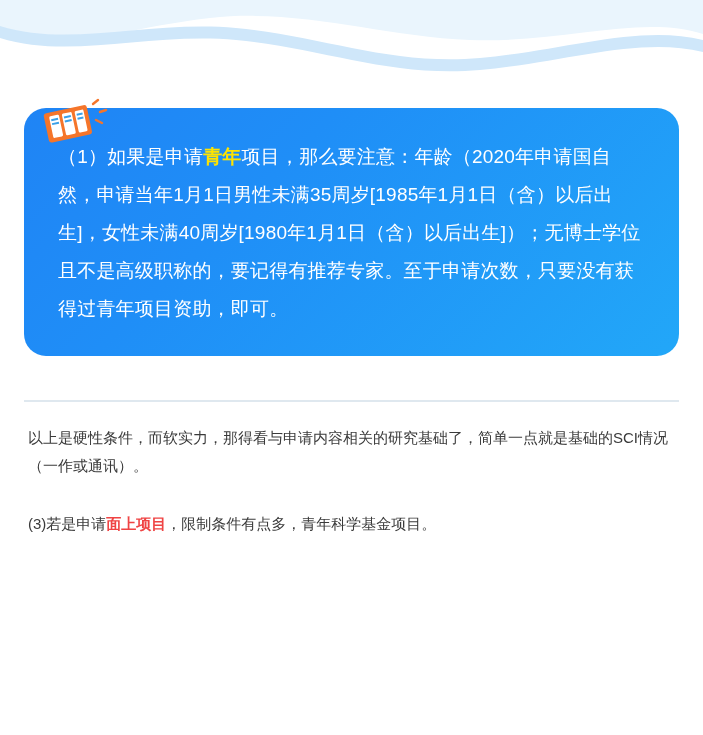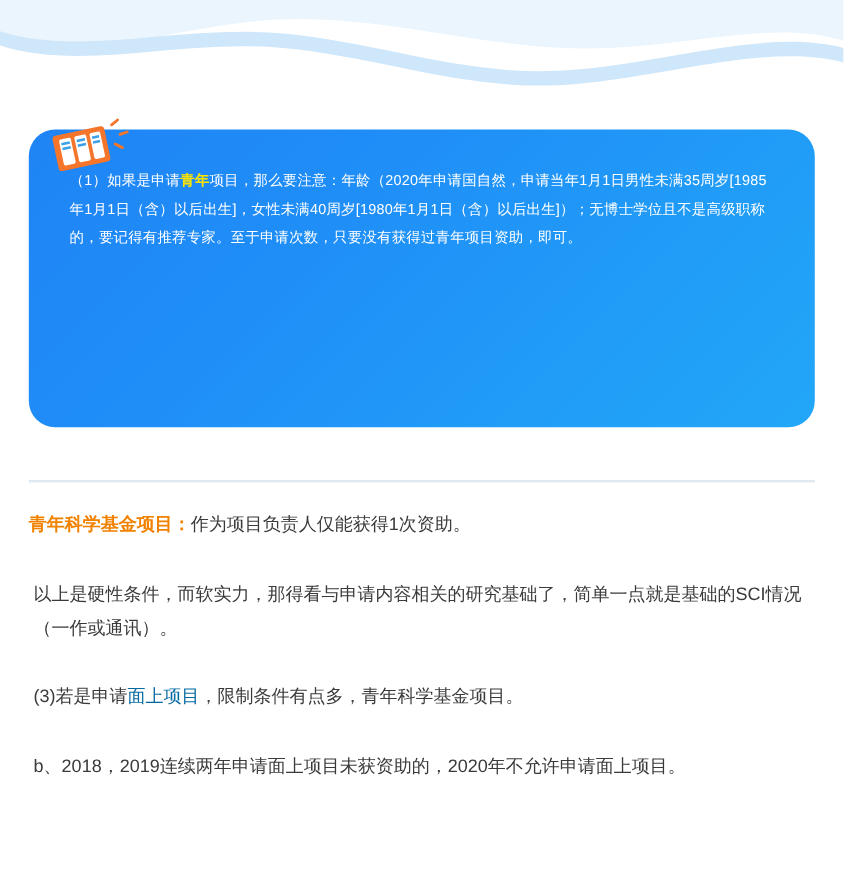--- a/index.html
+++ b/index.html
@@ -51,21 +51,21 @@
     height: 248px;
     border-radius: 22px;
     background: linear-gradient(135deg, #1f84f5 0%, #1f8ef7 35%, #22a7f8 100%);
     box-sizing: border-box;
   }
   .callout-text {
     position: absolute;
     left: 34px;
     top: 30px;
     right: 30px;
-    font-size: 12px;
+    font-size: 19px;
     line-height: 2.0;
     color: #ffffff;
     letter-spacing: 0.2px;
     font-weight: 500;
   }
   .hl-yellow {
     color: #ffe400;
     font-weight: 700;
   }
 
@@ -99,22 +99,22 @@
     font-size: 15px;
     line-height: 1.85;
     color: #3a3a3a;
     margin: 0 0 30px 0;
   }
   .lead-orange {
     color: #f08200;
     font-weight: 700;
   }
   .hl-red {
-    color: #0369a1;
-    font-weight: 400;
+    color: #ef4444;
+    font-weight: 700;
   }
   .p-indent {
     padding-left: 4px;
   }
 </style>
 </head>
 <body>
 
 <div class="page">
 
@@ -154,32 +154,26 @@
           <line x1="58" y1="22" x2="64" y2="25"></line>
         </g>
       </svg>
     </div>
   </div>
 
   <div class="divider"></div>
 
   <div class="body-block">
 
-    <p class="para">
-      <span class="lead-orange">青年科学基金项目：</span><span>作为项目负责人仅能获得1次资助。</span>
-    </p>
 
     <p class="para p-indent">
       <span>以上是硬性条件，而软实力，那得看与申请内容相关的研究基础了，简单一点就是基础的SCI情况（一作或通讯）。</span>
     </p>
 
     <p class="para p-indent">
       <span>(3)若是申请</span><span class="hl-red">面上项目</span><span>，限制条件有点多，青年科学基金项目。</span>
     </p>
 
 
-    <p class="para p-indent">
-      <span>b、2018，2019连续两年申请面上项目未获资助的，2020年不允许申请面上项目。</span>
-    </p>
 
   </div>
 
 </div>
 
 </body></html>

